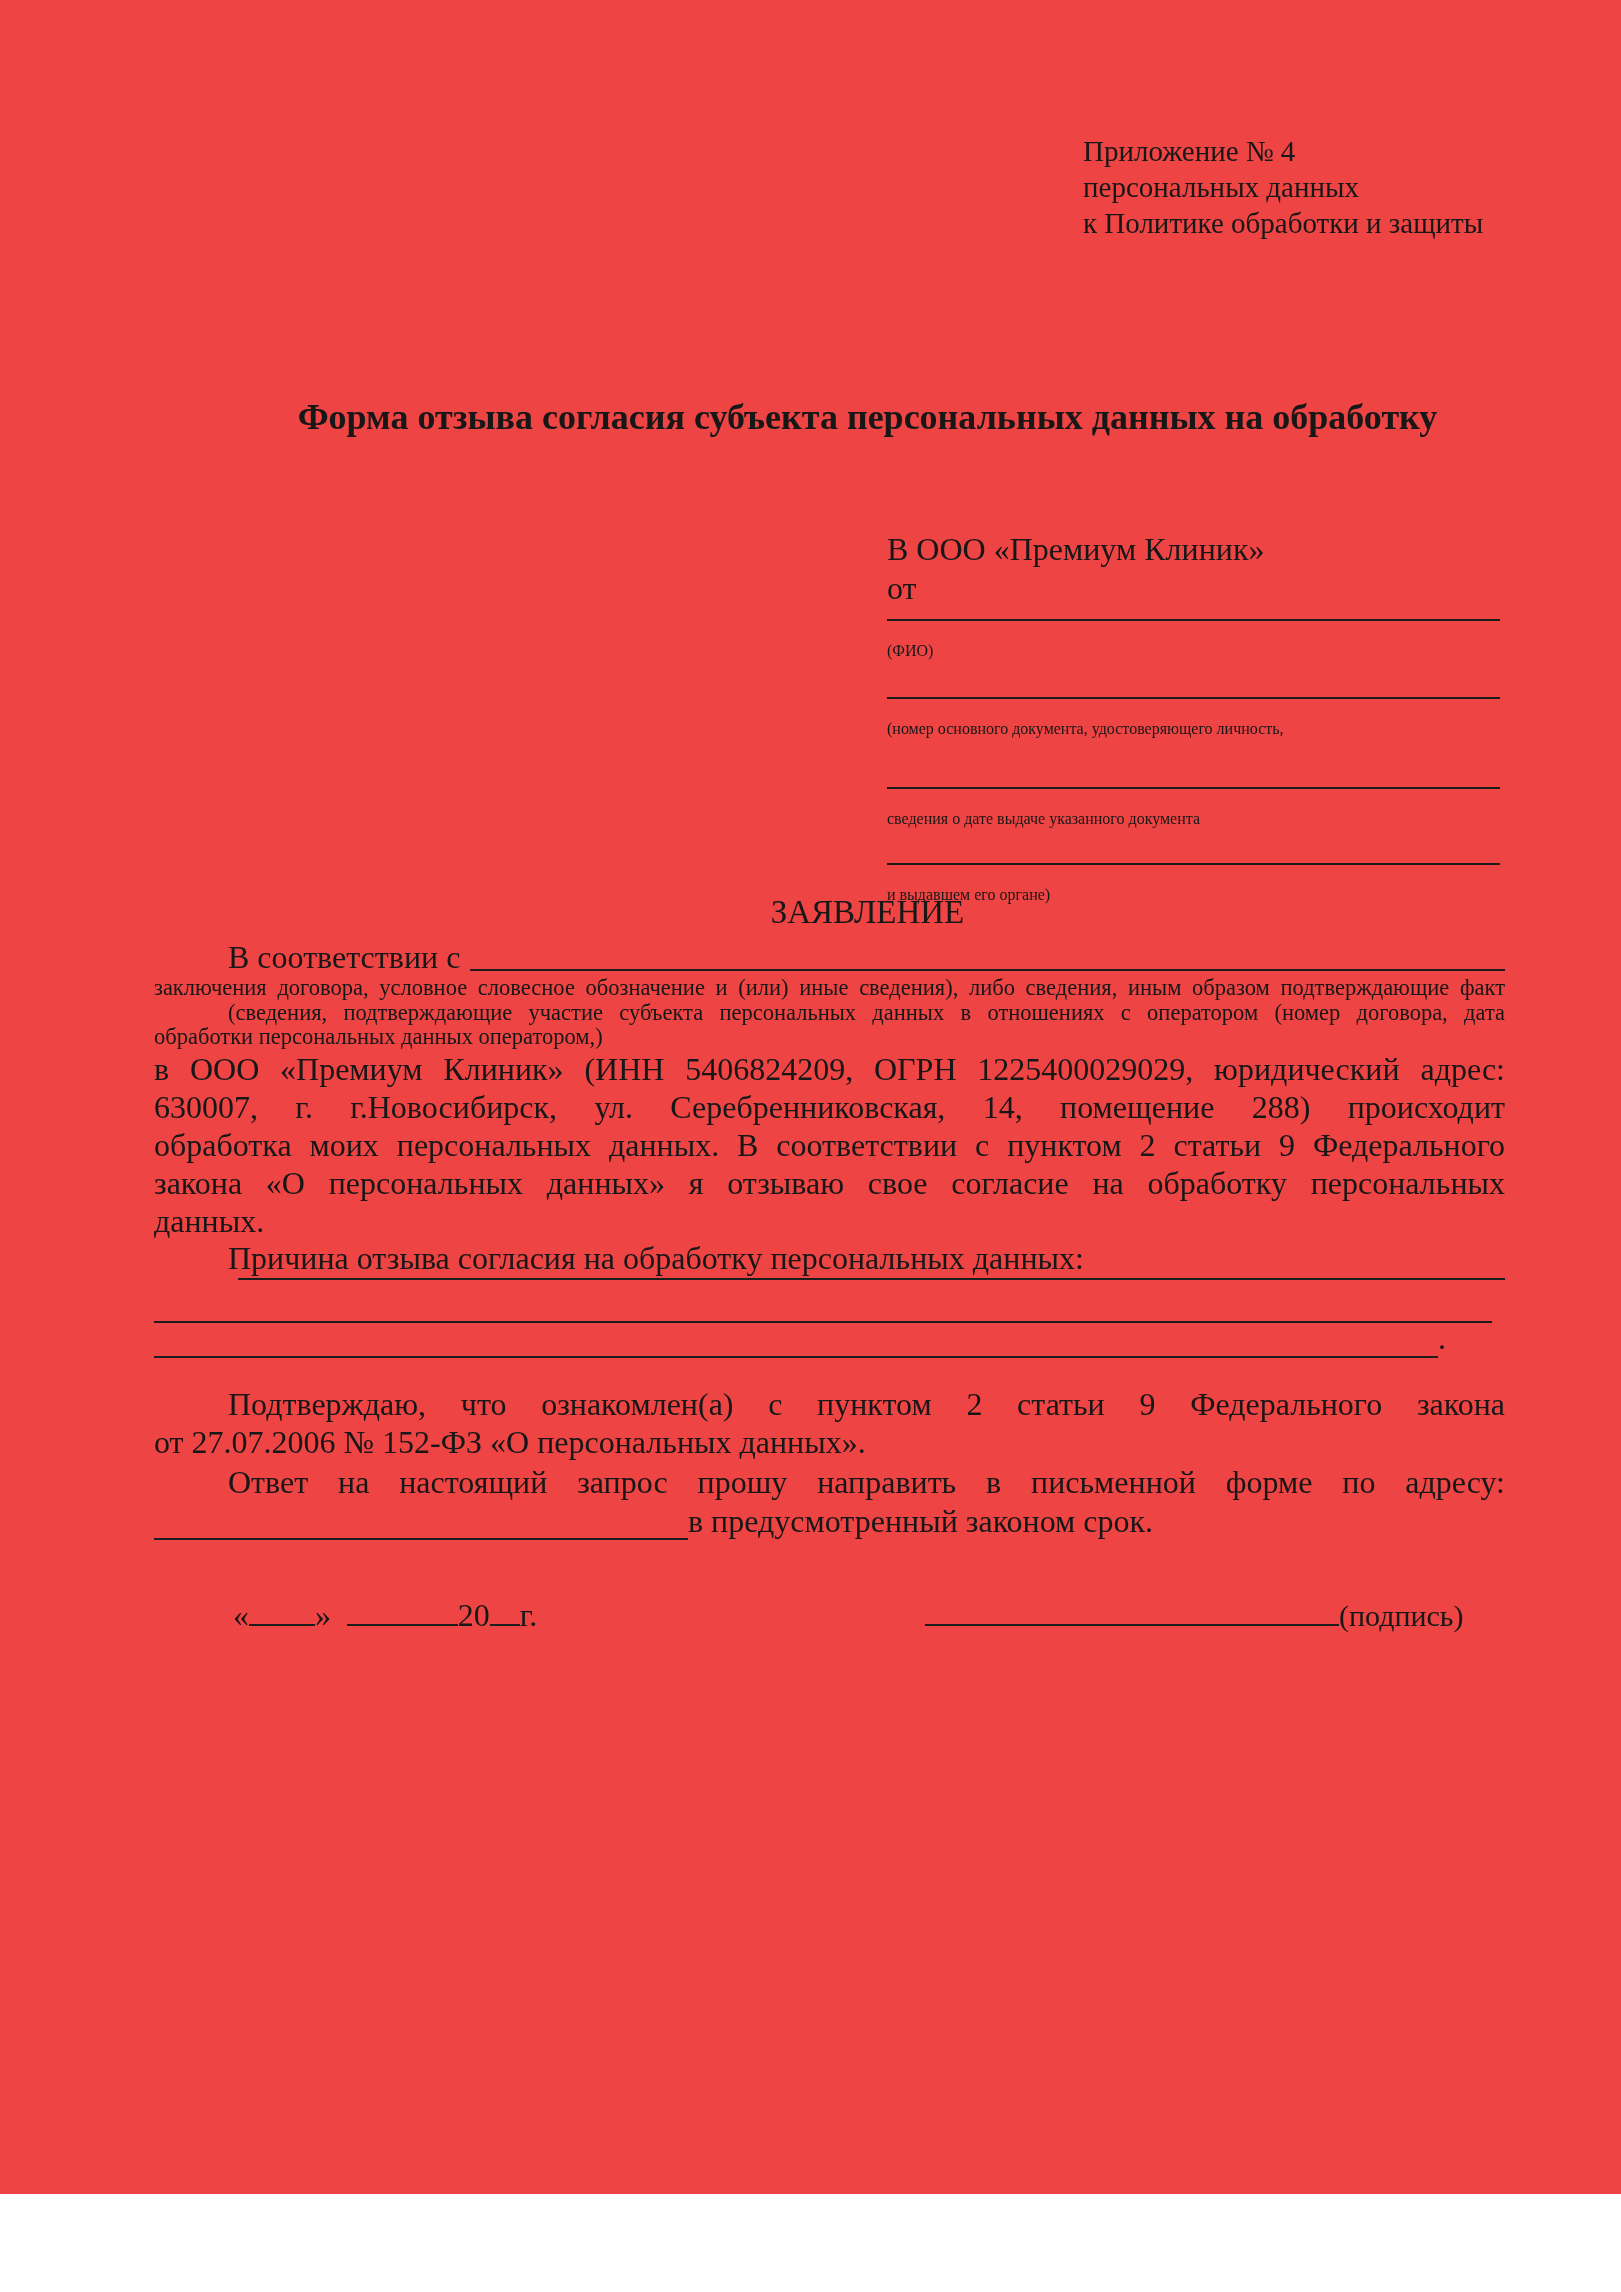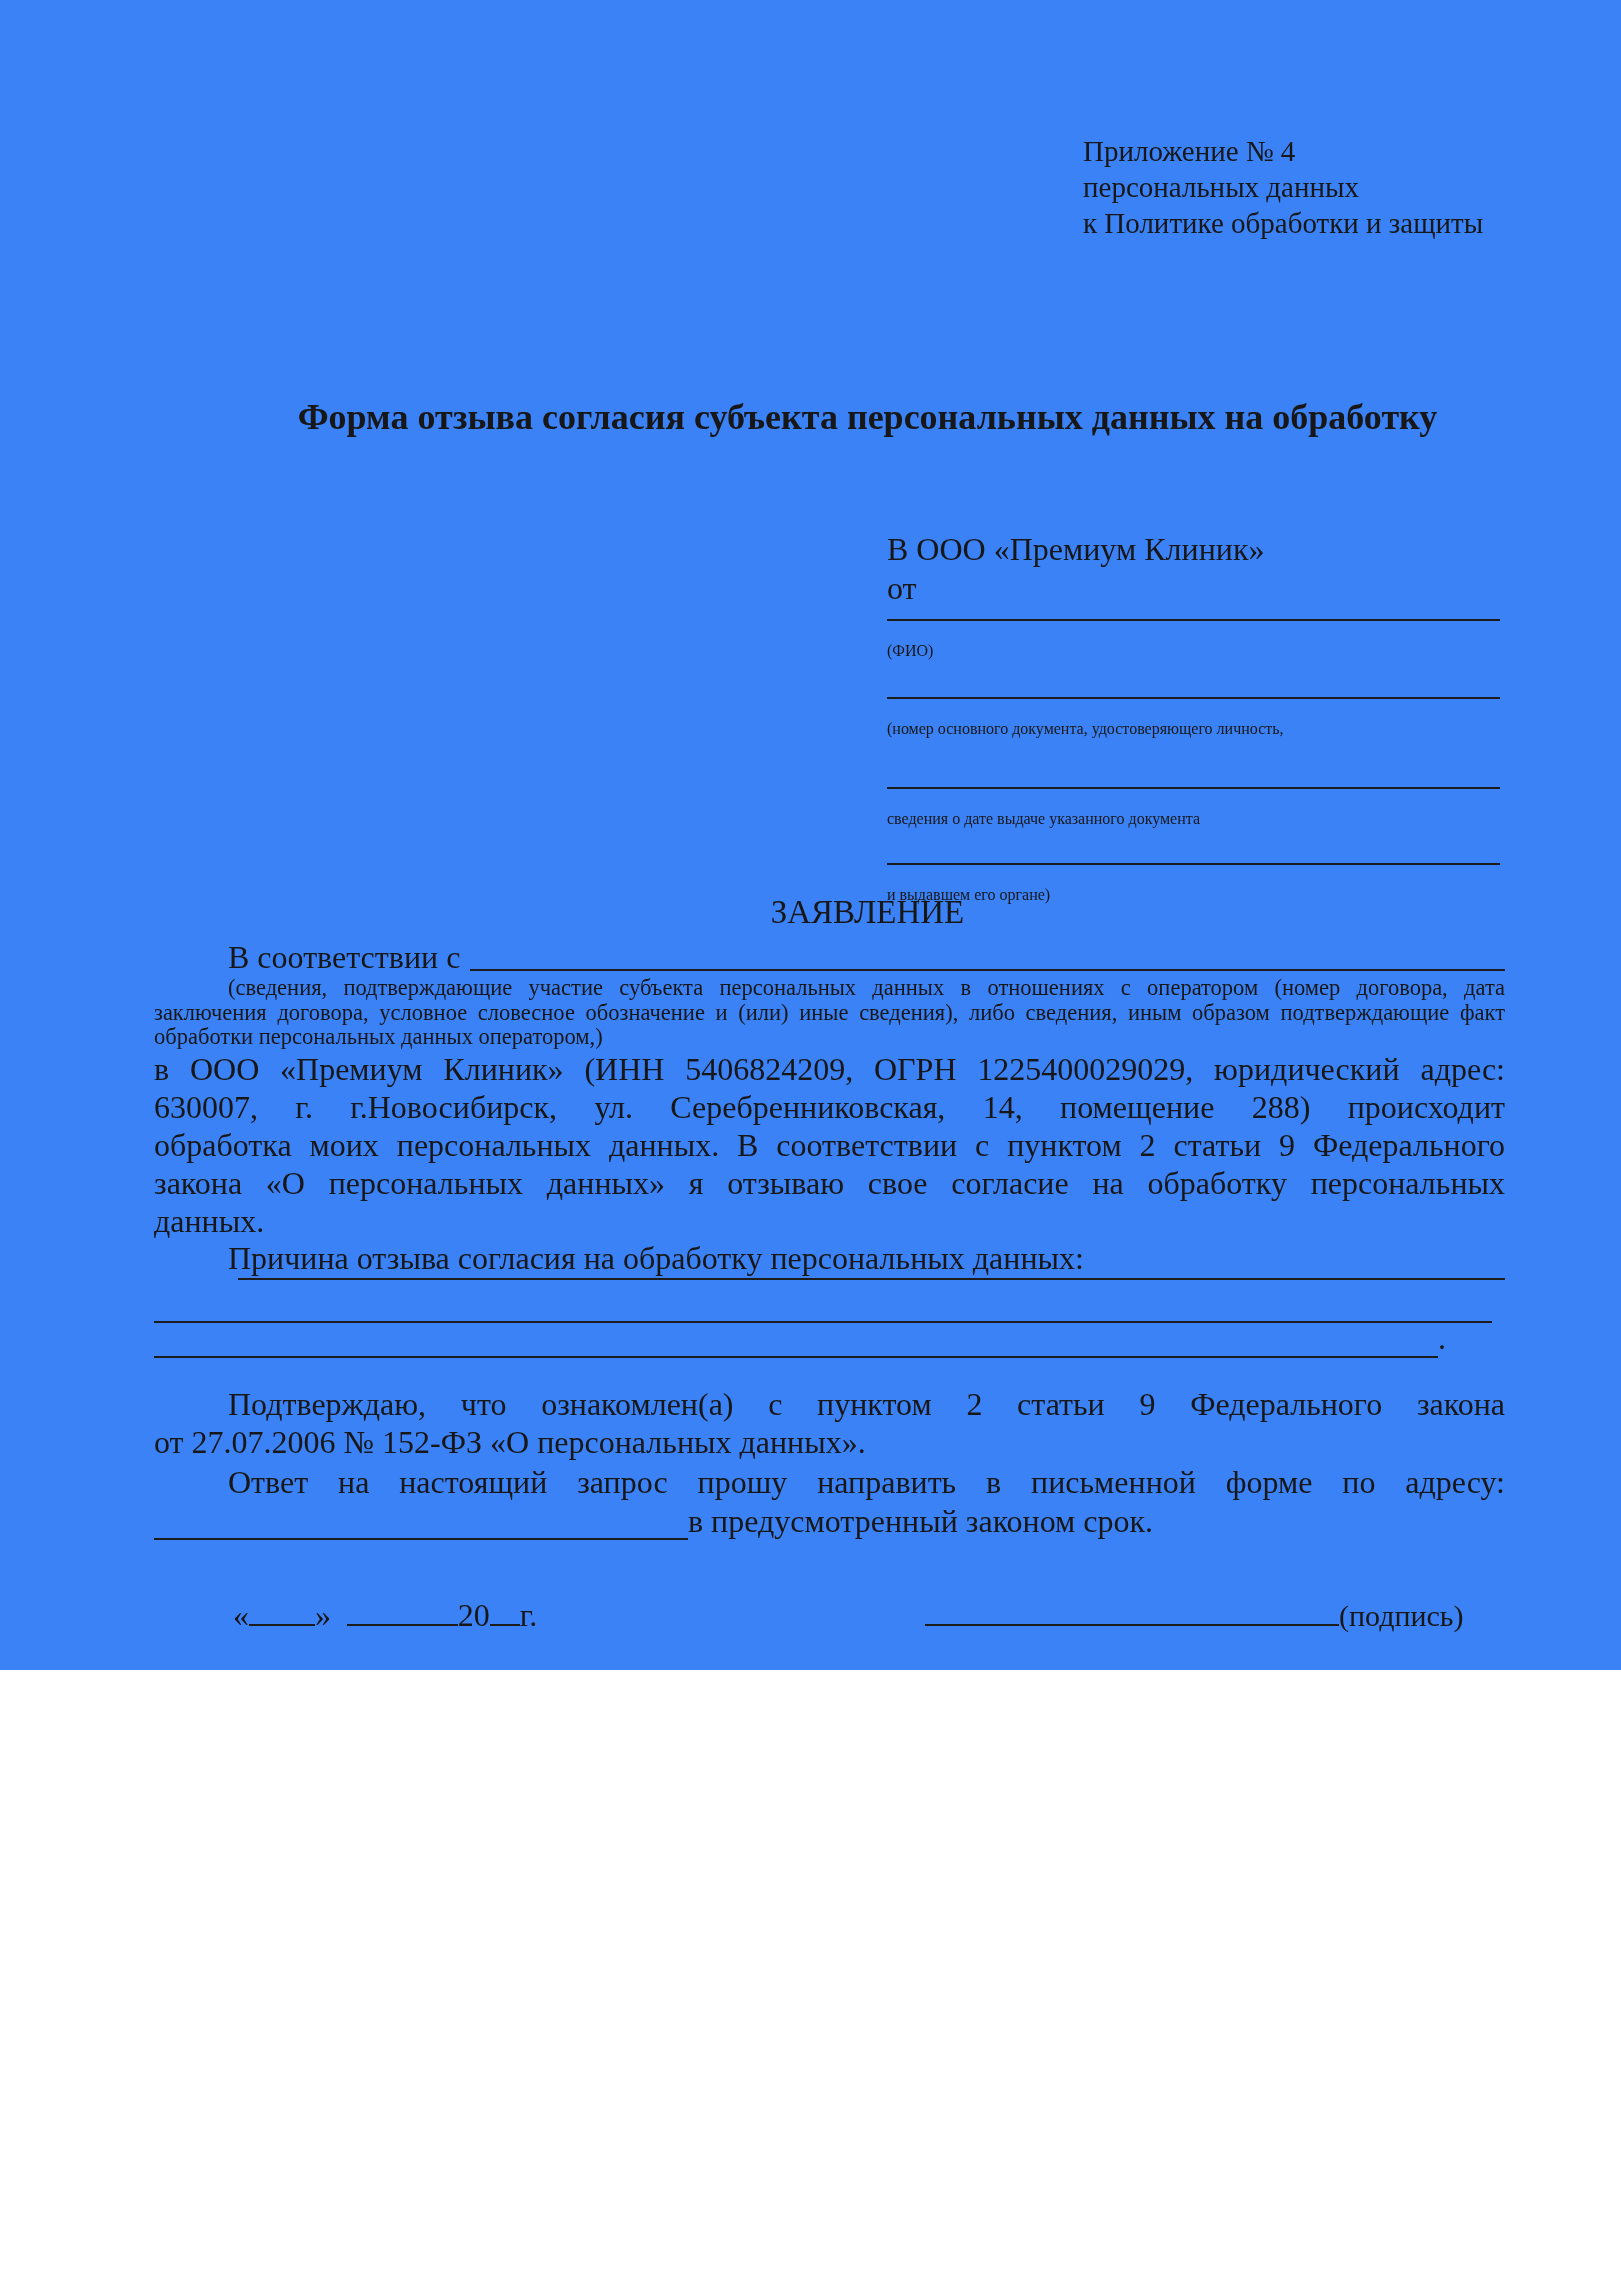--- a/index.html
+++ b/index.html
@@ -1,19 +1,19 @@
 <!DOCTYPE html>
 <html lang="ru"><head>
 <meta charset="utf-8">
 <style>
   html,body{margin:0;padding:0;background:#ffffff;}
   .page{
     position:relative;
-    width:1621px;height:1670px;
-    background:#3b82f6;
+    width:1621px;height:2194px;
+    background:#ef4444;
     font-family:"Liberation Serif","DejaVu Serif",serif;
     color:#171717;
     overflow:hidden;
   }
   
   .header-note{
     position:absolute;left:1083px;top:133px;width:461px;
     font-size:29px;line-height:36px;white-space:nowrap;
   }
   
@@ -107,22 +107,22 @@
   </div>
 
   <div class="zayavlenie">ЗАЯВЛЕНИЕ</div>
 
   <div class="intro-row">
     <span>В соответствии с</span>
     <span class="fill-line"></span>
   </div>
 
   <div class="small-print">
+    <div class="jl">заключения договора, условное словесное обозначение и (или) иные сведения), либо сведения, иным образом подтверждающие факт</div>
     <div class="jl indent">(сведения, подтверждающие участие субъекта персональных данных в отношениях с оператором (номер договора, дата</div>
-    <div class="jl">заключения договора, условное словесное обозначение и (или) иные сведения), либо сведения, иным образом подтверждающие факт</div>
     <div>обработки персональных данных оператором,)</div>
   </div>
 
   <div class="body-par">
     <div class="jl">в ООО «Премиум Клиник» (ИНН 5406824209, ОГРН 1225400029029, юридический адрес:</div>
     <div class="jl">630007, г. г.Новосибирск, ул. Серебренниковская, 14, помещение 288) происходит</div>
     <div class="jl">обработка моих персональных данных. В соответствии с пунктом 2 статьи 9 Федерального</div>
     <div class="jl">закона «О персональных данных» я отзываю свое согласие на обработку персональных</div>
     <div>данных.</div>
   </div>

